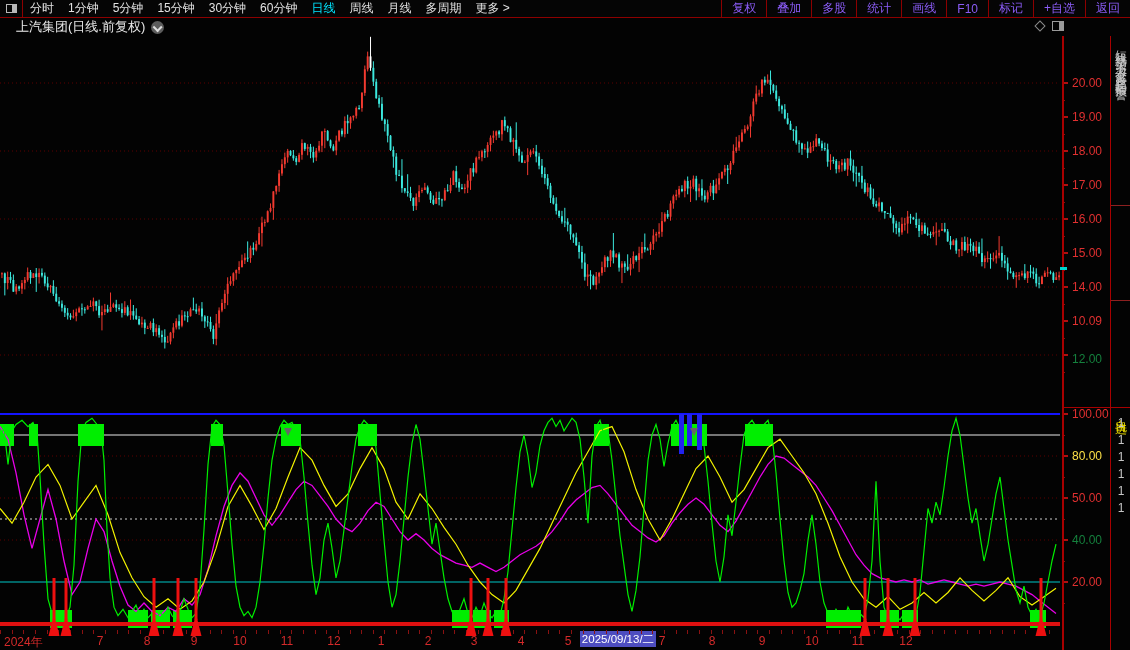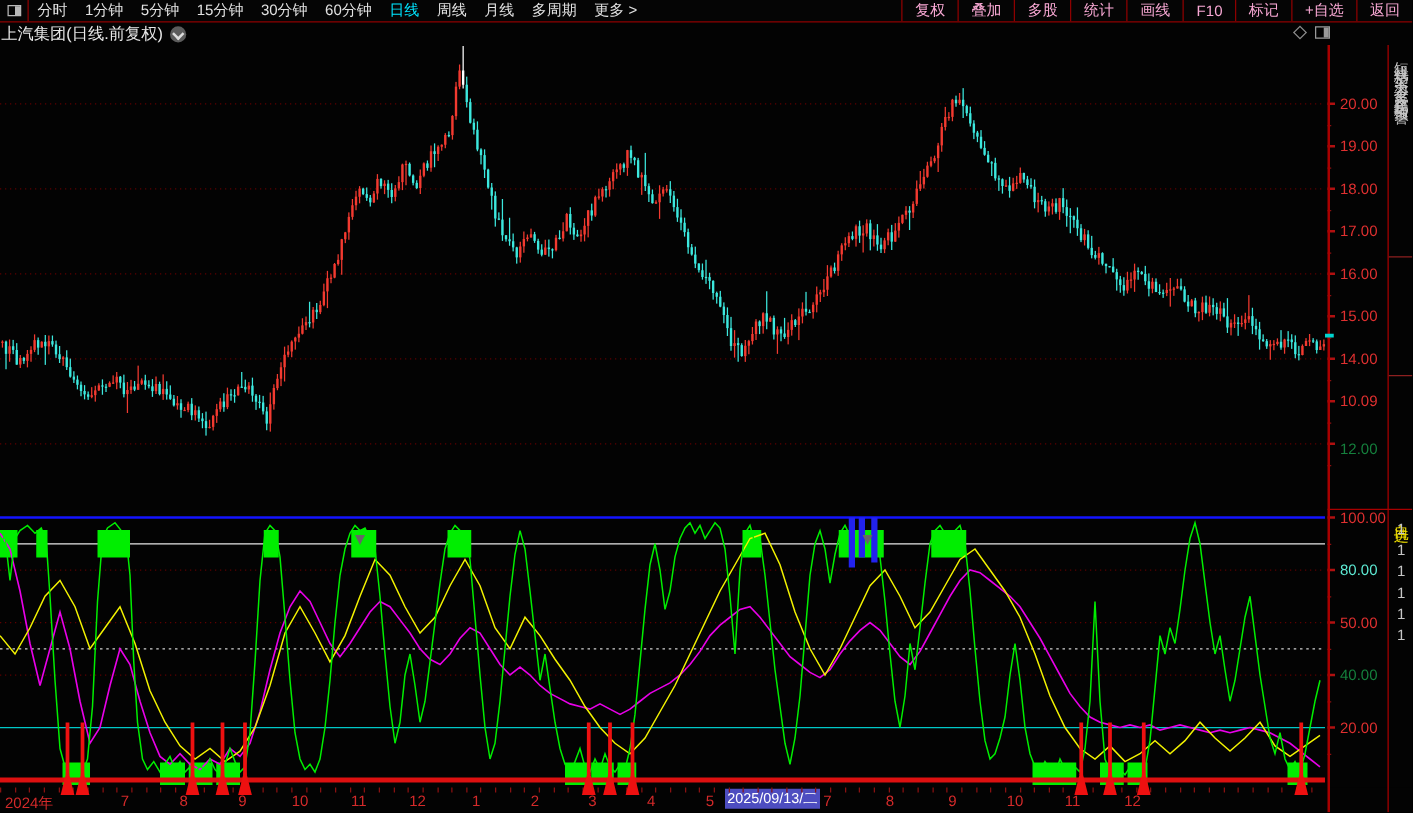--- a/index.html
+++ b/index.html
@@ -8,24 +8,24 @@
   font-family:Liberation Sans, sans-serif;-webkit-font-smoothing:none}
 .abs{position:absolute}
 
 #topbar{left:0;top:0;width:1130px;height:18px;border-bottom:1px solid #8d0000;display:flex;align-items:center;background:#050505;z-index:20}
 #tb-icon{width:23px;height:17px;border-right:1px solid #8d0000;display:flex;align-items:center;justify-content:center;flex:none}
 #tb-icon .g{width:11px;height:9px;border:1px solid #b8b8b8;position:relative}
 #tb-icon .g::after{content:"";position:absolute;right:0;top:0;width:4px;height:100%;background:#b8b8b8}
 .p-item{color:#e2e2e2;font-size:12px;padding:0 7px;white-space:nowrap;cursor:default;line-height:17px}
 .p-item.active{color:#00e5ff}
 #rbtns{margin-left:auto;display:flex;height:100%}
-.r-btn{color:#f9a8d4;font-size:12px;padding:0 10px;border-left:1px solid #8d0000;display:flex;align-items:center;white-space:nowrap}
+.r-btn{color:#8b5cf6;font-size:12px;padding:0 10px;border-left:1px solid #8d0000;display:flex;align-items:center;white-space:nowrap}
 
 #titlebar{left:0;top:18px;width:1130px;height:18px;display:flex;align-items:center;z-index:20}
-#title-text{color:#e8e8e8;font-size:13px;padding-left:1px}
+#title-text{color:#e8e8e8;font-size:13px;padding-left:16px}
 .circ{width:13px;height:13px;border-radius:50%;background:#5c5c5c;margin-left:6px;position:relative;flex:none}
 .circ::after{content:"";position:absolute;left:3.2px;top:3.2px;width:4.5px;height:4.5px;border-left:2px solid #ddd;border-bottom:2px solid #ddd;transform:rotate(-45deg)}
 #title-icons{position:absolute;right:66px;top:3px;display:flex;gap:8px;align-items:center}
 .diam{width:8px;height:8px;border:1px solid #8a8a8a;transform:rotate(45deg)}
 .winic{width:12px;height:10px;border:1px solid #9a9a9a;position:relative}
 .winic::after{content:"";position:absolute;right:0;top:0;width:4px;height:100%;background:#9a9a9a}
 .dlabel{position:absolute;top:4px;color:#d42a2a;font-size:12px;transform:translateX(-50%);white-space:nowrap}
 #yearlabel{position:absolute;left:4px;top:4px;color:#d42a2a;font-size:12px;white-space:nowrap}
 #datehl{position:absolute;top:1px;height:16px;background:#4d4dc0;color:#ffffff;font-size:11.5px;line-height:16px;text-align:center;overflow:hidden;white-space:nowrap}
 #daterow{left:0;top:630px;width:1130px;height:20px;background:#030303;z-index:1}
@@ -1047,21 +1047,21 @@
       <div style="position: absolute; left: 1072px; top: 314px; color: rgb(224, 48, 48); font-size: 12px;">10.09</div>
       <div style="position: absolute; left: 1062px; top: 320px; width: 6px; height: 2px; background: rgb(176, 16, 16);"></div>
       <div style="position: absolute; left: 1062px; top: 338px; width: 3px; height: 1px; background: rgb(138, 16, 16);"></div>
       <div style="position: absolute; left: 1072px; top: 352px; color: #15803d; font-size: 12px;">12.00</div>
       <div style="position: absolute; left: 1062px; top: 354px; width: 6px; height: 2px; background: rgb(176, 16, 16);"></div>
       <div style="position: absolute; left: 1062px; top: 372px; width: 3px; height: 1px; background: rgb(138, 16, 16);"></div>
       <div style="position: absolute; left: 1060px; top: 267px; width: 7px; height: 3px; background: rgb(0, 213, 208); z-index: 5;"></div>
       <div style="position: absolute; left: 1072px; top: 407px; color: rgb(224, 48, 48); font-size: 12px;">100.00</div>
       <div style="position: absolute; left: 1062px; top: 413px; width: 6px; height: 2px; background: rgb(176, 16, 16);"></div>
       <div style="position: absolute; left: 1062px; top: 435px; width: 3px; height: 1px; background: rgb(138, 16, 16);"></div>
-      <div style="position: absolute; left: 1072px; top: 449px; color: #5eead4; font-size: 12px;">80.00</div>
+      <div style="position: absolute; left: 1072px; top: 449px; color: #fde047; font-size: 12px;">80.00</div>
       <div style="position: absolute; left: 1062px; top: 455px; width: 6px; height: 2px; background: rgb(176, 16, 16);"></div>
       <div style="position: absolute; left: 1062px; top: 477px; width: 3px; height: 1px; background: rgb(138, 16, 16);"></div>
       <div style="position: absolute; left: 1072px; top: 491px; color: rgb(224, 48, 48); font-size: 12px;">50.00</div>
       <div style="position: absolute; left: 1062px; top: 497px; width: 6px; height: 2px; background: rgb(176, 16, 16);"></div>
       <div style="position: absolute; left: 1062px; top: 519px; width: 3px; height: 1px; background: rgb(138, 16, 16);"></div>
       <div style="position: absolute; left: 1072px; top: 533px; color: #15803d; font-size: 12px;">40.00</div>
       <div style="position: absolute; left: 1062px; top: 539px; width: 6px; height: 2px; background: rgb(176, 16, 16);"></div>
       <div style="position: absolute; left: 1062px; top: 561px; width: 3px; height: 1px; background: rgb(138, 16, 16);"></div>
       <div style="position: absolute; left: 1072px; top: 575px; color: rgb(224, 48, 48); font-size: 12px;">20.00</div>
       <div style="position: absolute; left: 1062px; top: 581px; width: 6px; height: 2px; background: rgb(176, 16, 16);"></div>

